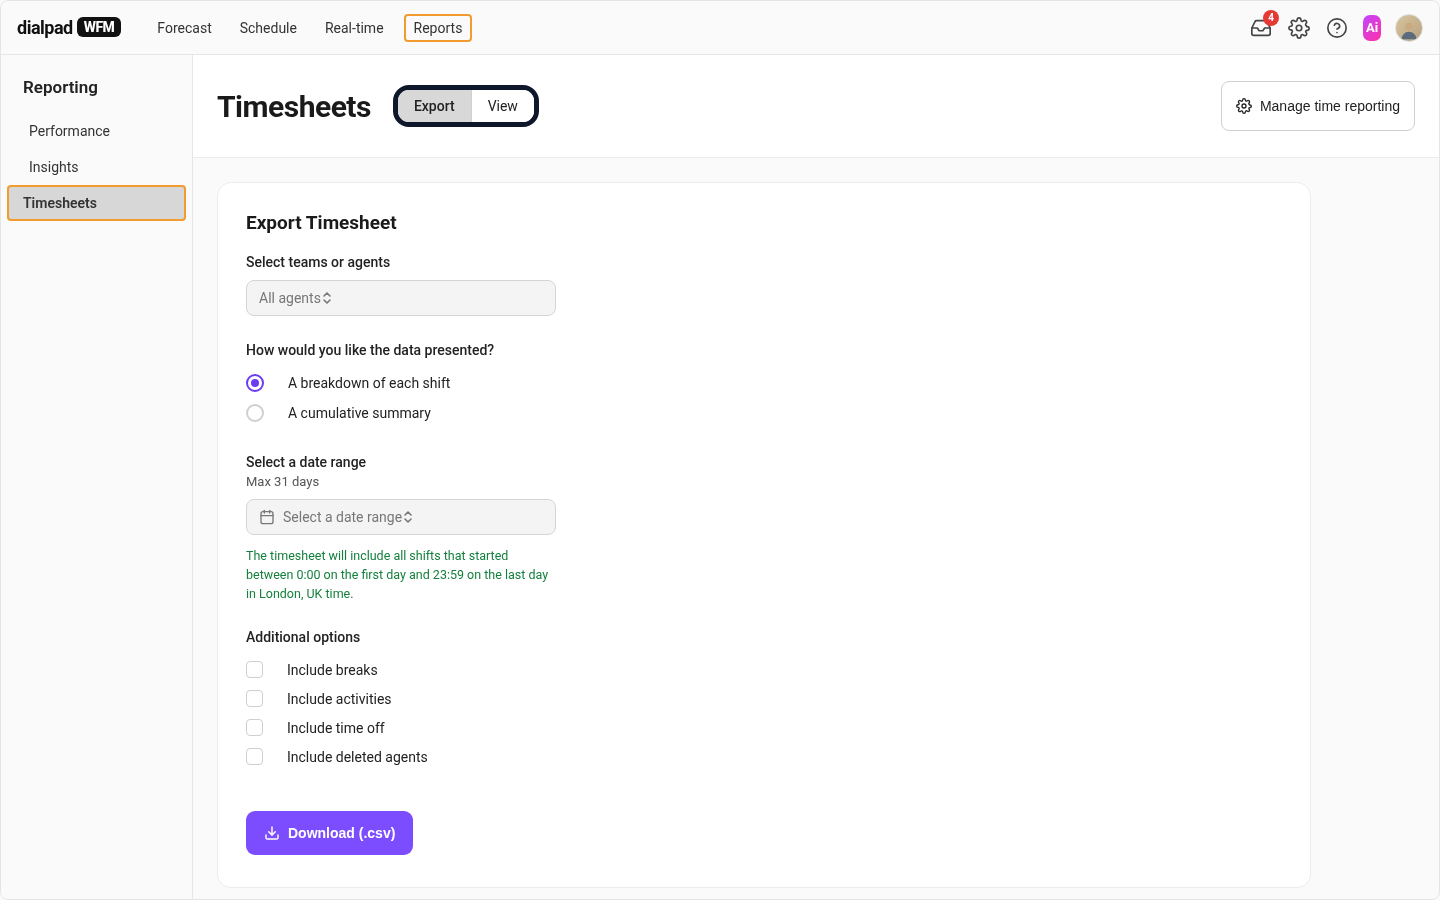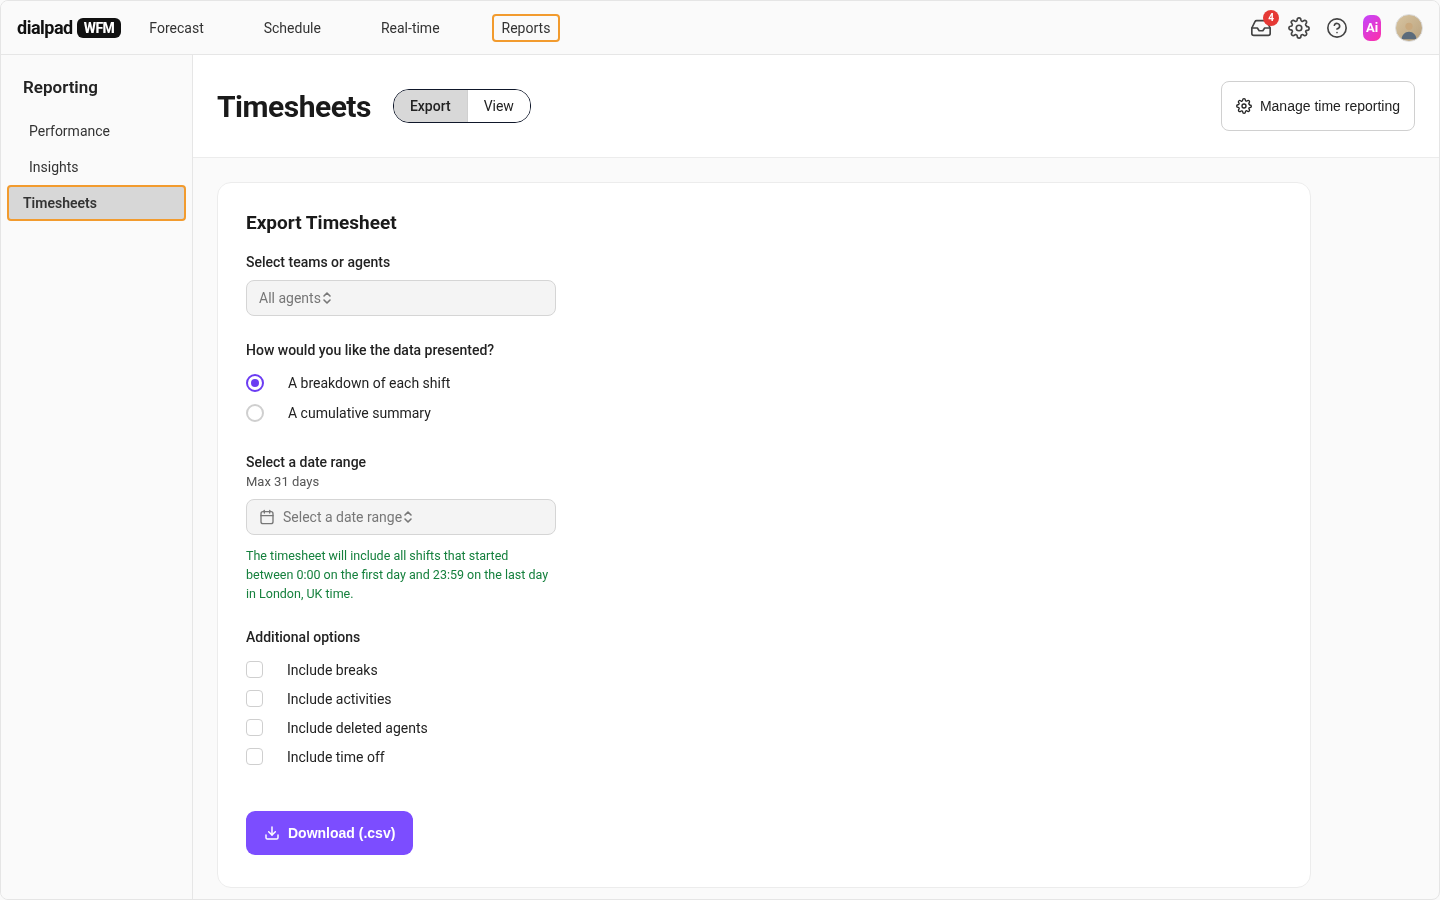--- a/index.html
+++ b/index.html
@@ -18,37 +18,37 @@
   .topnav {
     display: flex;
     align-items: center;
     height: 54px;
     padding: 0 16px;
     background: #fafafa;
     border-bottom: 1px solid #e6e6e6;
   }
   .logo {
     display: flex;
-    align-items: flex-end;
+    align-items: flex-start;
     font-weight: 700;
     font-size: 18px;
     letter-spacing: -0.5px;
     color: #111;
-    margin-right: 20px;
+    margin-right: 28px;
   }
   .logo .wfm {
     background: #111;
     color: #fff;
     border-radius: 6px;
     padding: 2px 7px;
     font-size: 14px;
     margin-left: 4px;
     font-weight: 800;
   }
-  .nav-items { display: flex; gap: 44px; }
+  .nav-items { display: flex; gap: 12px; }
   .nav-item {
     font-size: 14px;
     color: #333;
     padding: 6px 8px;
     cursor: pointer;
     border-radius: 4px;
   }
   .nav-item.highlighted {
     border: 2px solid #f29b2e;
     border-radius: 4px;
@@ -115,21 +115,21 @@
   }
   .main { flex:1; display:flex; flex-direction:column; overflow:auto; }
   .page-header {
     background:#fff;
     border-bottom:1px solid #ececec;
     padding: 26px 24px 26px;
     display:flex; align-items:center; gap:22px;
   }
   .page-title { font-size:30px; font-weight:700; letter-spacing:-0.5px; }
   .seg {
-    display:flex; border:1px solid #0f172a; border-radius:16px; overflow:hidden;
+    display:flex; border:5px solid #0f172a; border-radius:16px; overflow:hidden;
   }
   .seg-btn {
     padding:8px 16px; font-size:14px; background:#fff; cursor:pointer; color:#222;
   }
   .seg-btn.active { background:#d8d8d8; font-weight:500; }
   .seg-btn + .seg-btn { border-left:1px solid #d0d0d0; }
   .header-right { margin-left:auto; }
   .btn-outline {
     display:flex; align-items:flex-start; gap:8px;
     border:1px solid #d0d0d0; border-radius:8px;
@@ -315,25 +315,25 @@
           <div class="check-row">
             <div class="check"></div>
             <span>Include breaks</span>
           </div>
           <div class="check-row">
             <div class="check"></div>
             <span>Include activities</span>
           </div>
           <div class="check-row">
             <div class="check"></div>
-            <span>Include deleted agents</span>
+            <span>Include time off</span>
           </div>
           <div class="check-row">
             <div class="check"></div>
-            <span>Include time off</span>
+            <span>Include deleted agents</span>
           </div>
         </div>
 
         <button class="btn-primary">
           <span>
             <svg width="16" height="16" viewBox="0 0 24 24" fill="none" stroke="currentColor" stroke-width="2.2" stroke-linecap="round" stroke-linejoin="round">
                 <path d="M21 15v4a2 2 0 0 1-2 2H5a2 2 0 0 1-2-2v-4"></path>
                 <polyline points="7 10 12 15 17 10"></polyline>
                 <line x1="12" y1="15" x2="12" y2="3"></line>
               </svg>

